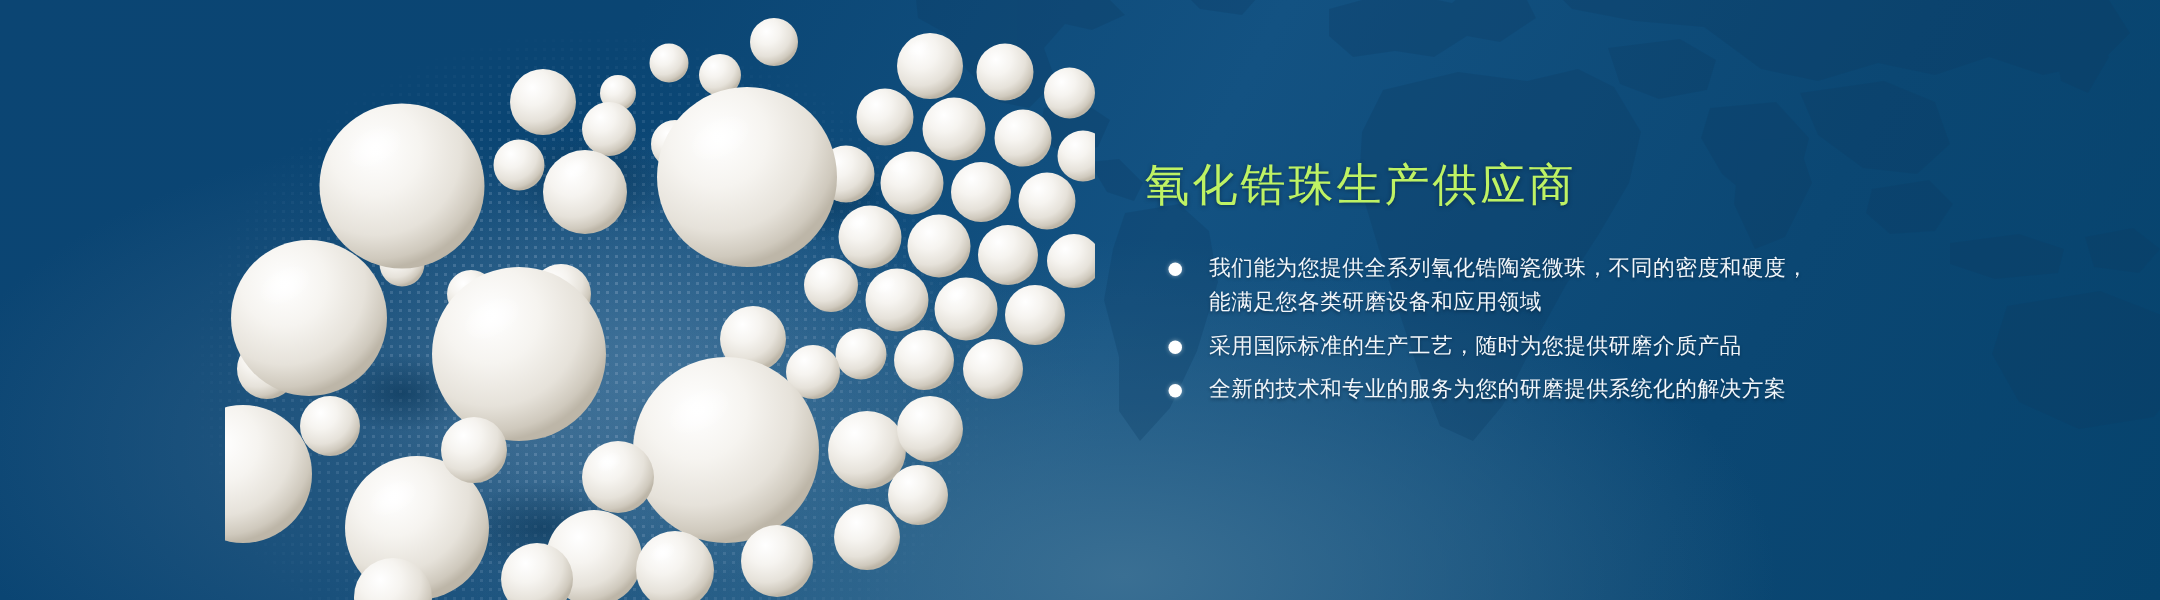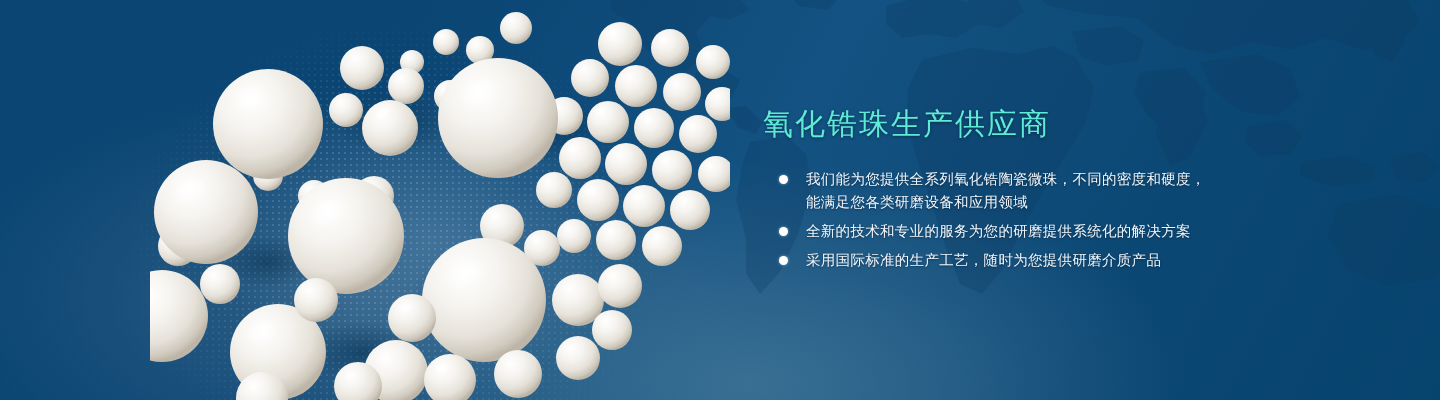--- a/index.html
+++ b/index.html
@@ -57,21 +57,21 @@
   
   .copy{
     position:absolute;left:763px;top:104px;width:520px;
     color:#ffffff;
   }
   .headline{
     font-size:30px;
     line-height:40px;
     letter-spacing:2px;
     font-weight:400;
-    color:#5eead4;
+    color:#bef264;
     text-shadow:0 1px 3px rgba(2,24,44,.55);
     margin:0 0 24px 0;
     white-space:nowrap;
   }
   .bullets{list-style:none;margin:16px;padding:0;}
   .bullet{
     position:relative;
     padding-left:27px;
     font-size:14.5px;
     line-height:23px;
@@ -265,24 +265,24 @@
     <ul class="bullets">
 
       <li class="bullet">
         <span class="dot"></span>
         <span class="bullet-line">我们能为您提供全系列氧化锆陶瓷微珠，不同的密度和硬度，</span>
         <span class="bullet-line">能满足您各类研磨设备和应用领域</span>
       </li>
 
       <li class="bullet">
         <span class="dot"></span>
+        <span class="bullet-line">采用国际标准的生产工艺，随时为您提供研磨介质产品</span>
+      </li>
+
+      <li class="bullet">
+        <span class="dot"></span>
         <span class="bullet-line">全新的技术和专业的服务为您的研磨提供系统化的解决方案</span>
       </li>
 
-      <li class="bullet">
-        <span class="dot"></span>
-        <span class="bullet-line">采用国际标准的生产工艺，随时为您提供研磨介质产品</span>
-      </li>
-
     </ul>
   </div>
 
 </div>
 
 </body></html>

